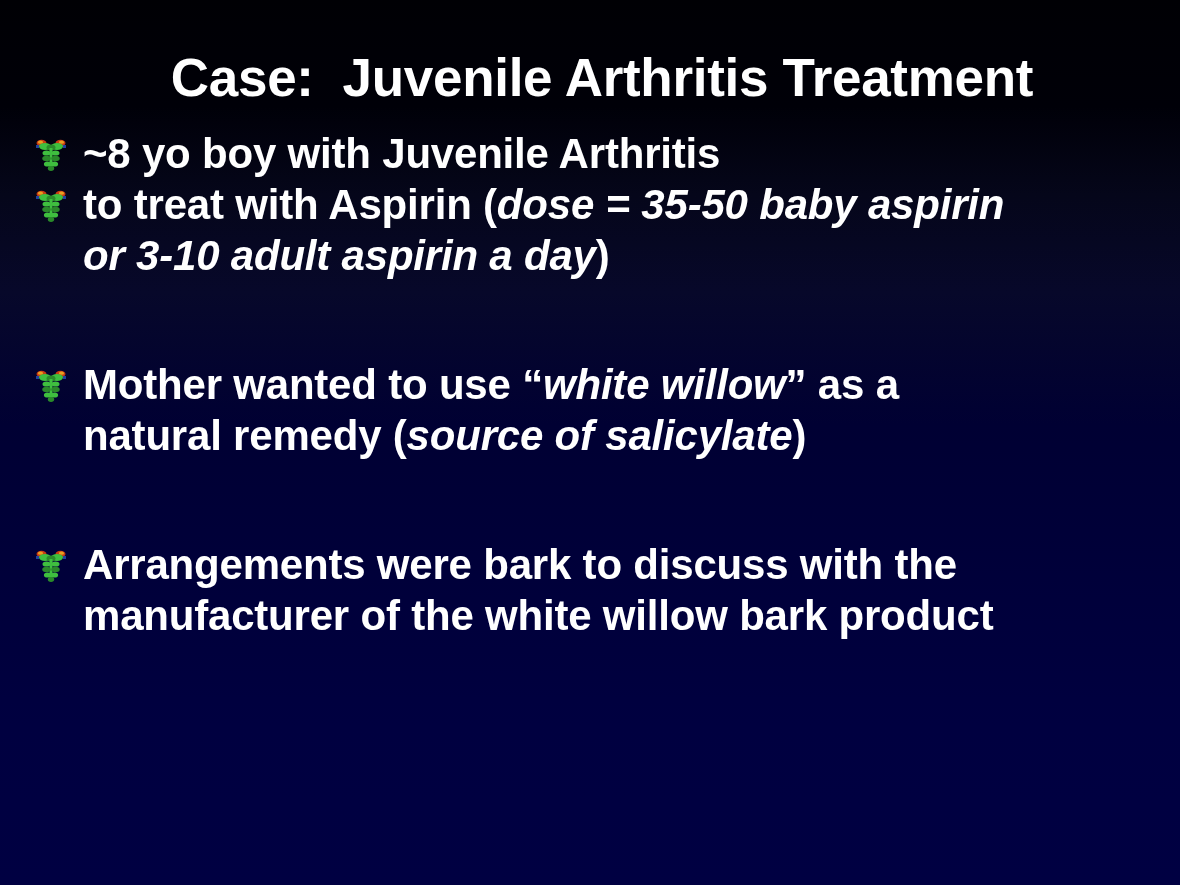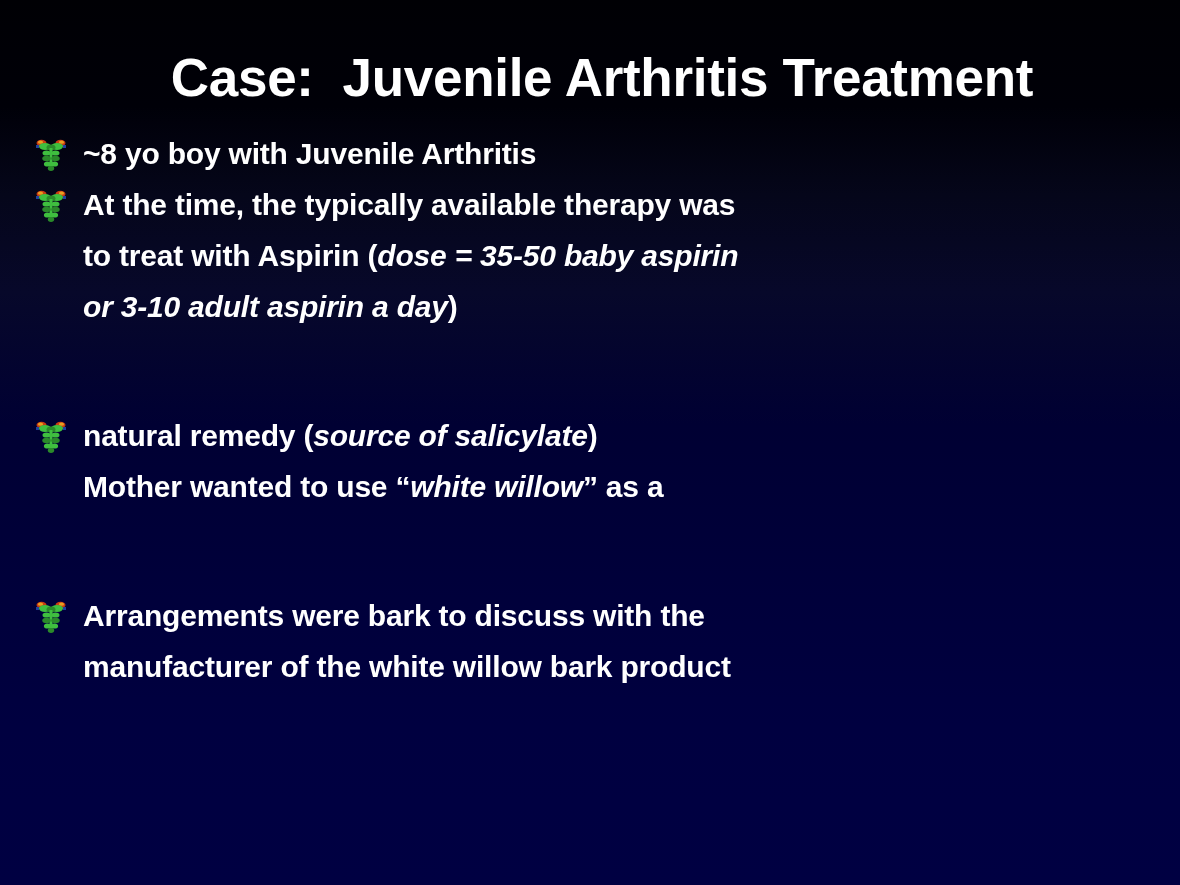--- a/index.html
+++ b/index.html
@@ -45,21 +45,21 @@
     position: absolute;
     top: 128px;
     left: 28px;
     width: 1130px;
   }
 
   .bullet-block {
     position: relative;
     padding-left: 55px;
     color: #ffffff;
-    font-size: 30px;
+    font-size: 42px;
     font-weight: bold;
     line-height: 51px;
     letter-spacing: -0.2px;
   }
   .bullet-block .line { white-space: pre; }
   .bullet-block em {
     font-style: italic;
     font-weight: bold;
   }
 
@@ -141,21 +141,20 @@
       <ellipse cx="12.5" cy="16" rx="4" ry="2.6" fill="#3fbf3f"></ellipse>
       <ellipse cx="21.5" cy="16" rx="4" ry="2.6" fill="#3fbf3f"></ellipse>
       <ellipse cx="12.5" cy="21.5" rx="4.2" ry="2.8" fill="#2a8a2a"></ellipse>
       <ellipse cx="21.5" cy="21.5" rx="4.2" ry="2.8" fill="#2a8a2a"></ellipse>
       <ellipse cx="13.5" cy="27" rx="3.6" ry="2.6" fill="#3fbf3f"></ellipse>
       <ellipse cx="20.5" cy="27" rx="3.6" ry="2.6" fill="#3fbf3f"></ellipse>
       <ellipse cx="17" cy="31.5" rx="3.2" ry="2.4" fill="#2a8a2a"></ellipse>
     </g>
   </svg>
         </span>
-        <div class="line"><span>At the time, the typically available therapy was</span></div>
         <div class="line"><span>to treat with Aspirin (</span><em>dose = 35-50 baby aspirin</em></div>
         <div class="line"><em>or 3-10 adult aspirin a day</em><span>)</span></div>
       </div>
       <div class="gap-lg"></div>
       <div class="bullet-block">
         <span class="marker">
   <svg width="34" height="36" viewBox="0 0 34 36" xmlns="http://www.w3.org/2000/svg">
     <g>
 
       <ellipse cx="7.5" cy="6" rx="5" ry="3.2" fill="#c83c14"></ellipse>
@@ -176,22 +175,22 @@
       <ellipse cx="12.5" cy="16" rx="4" ry="2.6" fill="#3fbf3f"></ellipse>
       <ellipse cx="21.5" cy="16" rx="4" ry="2.6" fill="#3fbf3f"></ellipse>
       <ellipse cx="12.5" cy="21.5" rx="4.2" ry="2.8" fill="#2a8a2a"></ellipse>
       <ellipse cx="21.5" cy="21.5" rx="4.2" ry="2.8" fill="#2a8a2a"></ellipse>
       <ellipse cx="13.5" cy="27" rx="3.6" ry="2.6" fill="#3fbf3f"></ellipse>
       <ellipse cx="20.5" cy="27" rx="3.6" ry="2.6" fill="#3fbf3f"></ellipse>
       <ellipse cx="17" cy="31.5" rx="3.2" ry="2.4" fill="#2a8a2a"></ellipse>
     </g>
   </svg>
         </span>
+        <div class="line"><span>Mother wanted to use “</span><em>white willow</em><span>” as a</span></div>
         <div class="line"><span>natural remedy (</span><em>source of salicylate</em><span>)</span></div>
-        <div class="line"><span>Mother wanted to use “</span><em>white willow</em><span>” as a</span></div>
       </div>
       <div class="gap-lg"></div>
       <div class="bullet-block">
         <span class="marker">
   <svg width="34" height="36" viewBox="0 0 34 36" xmlns="http://www.w3.org/2000/svg">
     <g>
 
       <ellipse cx="7.5" cy="6" rx="5" ry="3.2" fill="#c83c14"></ellipse>
       <ellipse cx="6.5" cy="5.2" rx="2.6" ry="1.6" fill="#e8a020"></ellipse>
 

